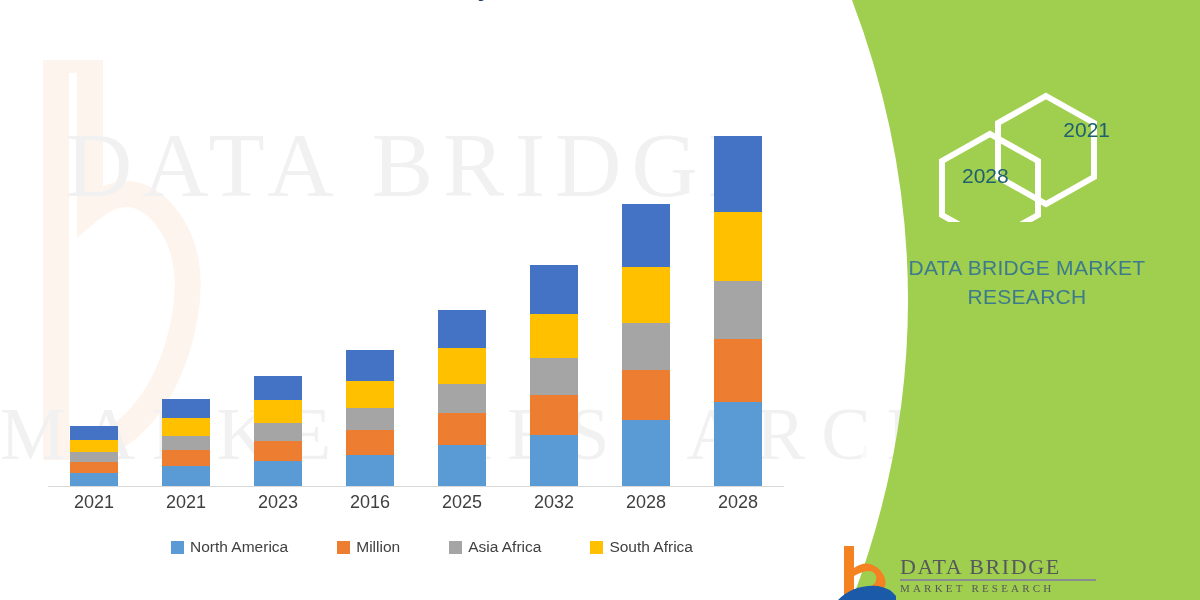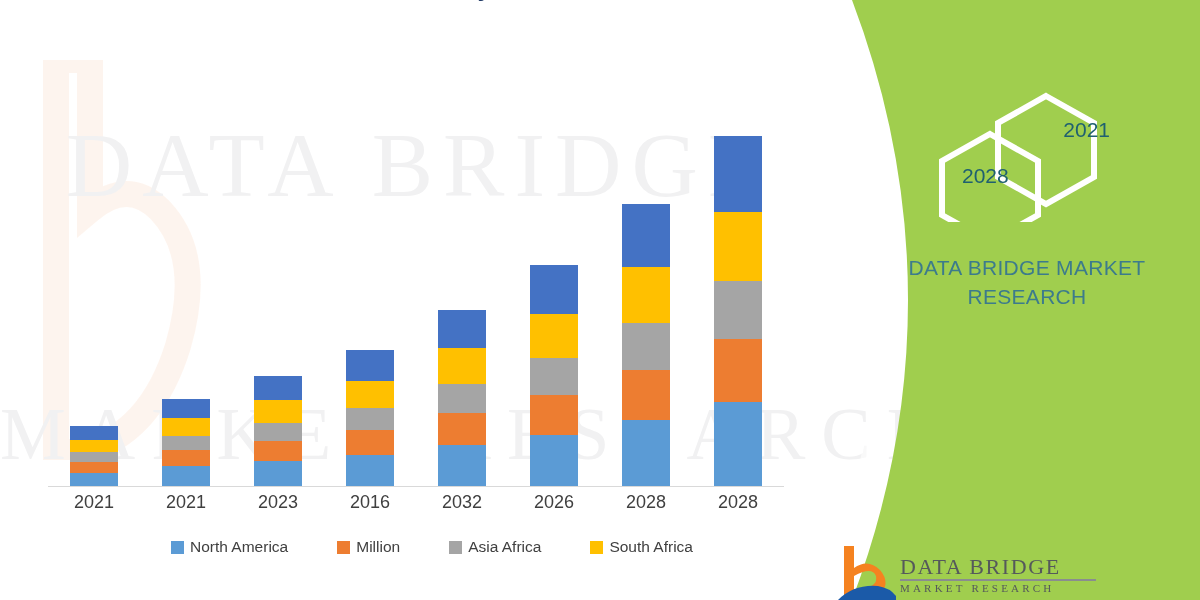--- a/index.html
+++ b/index.html
@@ -328,22 +328,22 @@
             <div class="seg" style="height: 68.7773px; background: rgb(255, 192, 0);"></div>
             <div class="seg" style="height: 76.4192px; background: rgb(68, 114, 196);"></div>
           </div>
         </div>
       </div>
     <div class="xlabels" id="xlabels">
         <div class="xlabel">2021</div>
         <div class="xlabel">2021</div>
         <div class="xlabel">2023</div>
         <div class="xlabel">2016</div>
+        <div class="xlabel">2025</div>
         <div class="xlabel">2032</div>
-        <div class="xlabel">2026</div>
         <div class="xlabel">2028</div>
         <div class="xlabel">2028</div>
       </div>
     <div class="legend" id="legend">
         <div class="legend-item">
           <span class="legend-swatch" style="background: rgb(91, 155, 213);"></span>
           <span class="legend-label">North America</span>
         </div>
         <div class="legend-item">
           <span class="legend-swatch" style="background: rgb(237, 125, 49);"></span>

